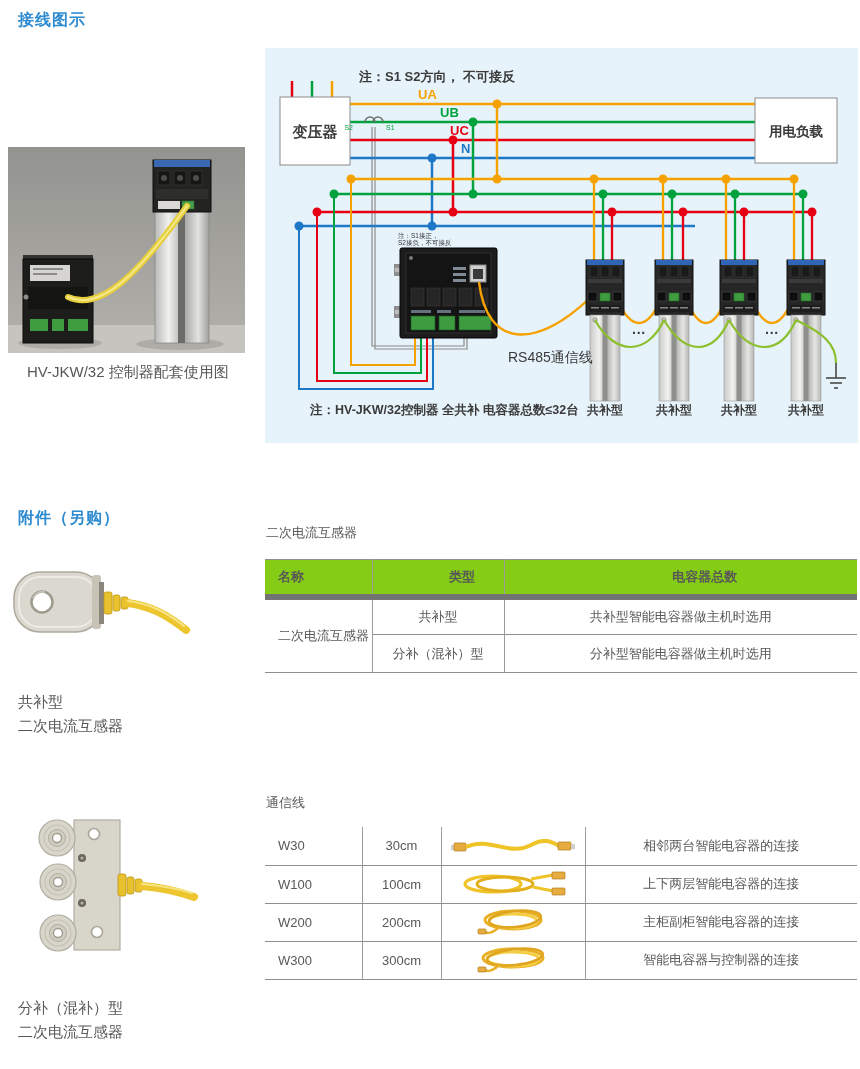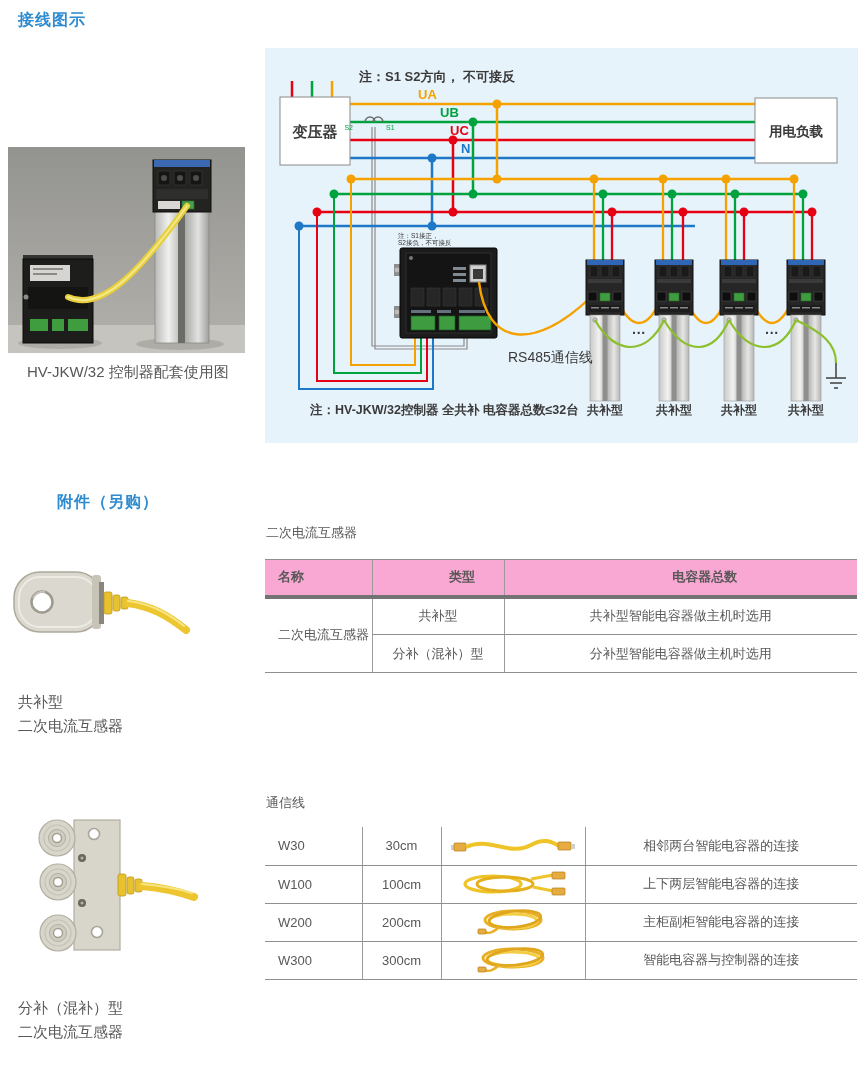--- a/index.html
+++ b/index.html
@@ -3,22 +3,22 @@
 <meta charset="utf-8">
 <style>
   * { margin:0; padding:0; box-sizing:border-box; }
   body { background:#ffffff; font-family:"Liberation Sans","DejaVu Sans",sans-serif; }
   .page { position:relative; width:860px; height:1069px; background:#fff; overflow:hidden; }
   .sec-title { position:absolute; left:18px; font-size:16px; font-weight:bold; color:#2E8BD0; letter-spacing:1px; }
   .caption { position:absolute; font-size:15px; color:#595757; }
   .caption.two-line { line-height:24px; }
   .tbl-title { position:absolute; font-size:13px; color:#595757; }
   table.doc { position:absolute; border-collapse:collapse; table-layout:fixed; width:592px; font-size:13px; color:#595757; }
-  table.doc th { background:#f9a8d4; font-weight:bold; height:37px;
-                 border-top:1px solid #8f8f8f; border-bottom:4px solid #737373; }
+  table.doc th { background:#84cc16; font-weight:bold; height:37px;
+                 border-top:1px solid #8f8f8f; border-bottom:6px solid #737373; }
   table.doc td { height:38px; border-bottom:1px solid #8f8f8f; text-align:center; }
   table.doc th:not(:last-child), table.doc td:not(:last-child) { border-right:1px solid #9b9b9b; }
   table.doc th.lft, table.doc td.lft { text-align:left; padding-left:13px; }
   table.doc th.ctr { text-align:center;padding-left:48px; }
   .photo-cell { display:flex; align-items:center; justify-content:center; }
   svg text { font-family:"Liberation Sans","DejaVu Sans",sans-serif; }
 </style>
 </head>
 <body>
 
@@ -322,21 +322,21 @@
     <text x="243" y="314" font-size="14" fill="#3a3a3a">RS485通信线</text>
     <text x="340" y="366" font-size="12" font-weight="bold" fill="#3a3a3a" text-anchor="middle">共补型</text>
     <text x="409" y="366" font-size="12" font-weight="bold" fill="#3a3a3a" text-anchor="middle">共补型</text>
     <text x="474" y="366" font-size="12" font-weight="bold" fill="#3a3a3a" text-anchor="middle">共补型</text>
     <text x="541" y="366" font-size="12" font-weight="bold" fill="#3a3a3a" text-anchor="middle">共补型</text>
     <text x="374" y="290" font-size="14" font-weight="bold" fill="#3a3a3a" text-anchor="middle">···</text>
     <text x="507" y="290" font-size="14" font-weight="bold" fill="#3a3a3a" text-anchor="middle">···</text>
     <text x="45" y="366" font-size="12.5" font-weight="bold" fill="#3a3a3a">注：HV-JKW/32控制器 全共补 电容器总数≤32台</text>
   </svg>
 
-  <div class="sec-title" style="top:492px;margin-left:39px;">附件（另购）</div>
+  <div class="sec-title" style="top:508px;">附件（另购）</div>
 
   <svg width="210" height="135" viewBox="0 0 210 135" style="position:absolute;left:8px;top:556px;">
     <rect width="210" height="135" fill="#ffffff"></rect>
     <g>
       <rect x="6" y="16" width="88" height="60" rx="26" fill="#DBD8CF" stroke="#ADA99C" stroke-width="1.5"></rect>
       <rect x="11" y="21" width="78" height="50" rx="21" fill="none" stroke="#edebe4" stroke-width="2"></rect>
       <rect x="84" y="19" width="9" height="54" rx="3" fill="#c7c3b7"></rect>
       <rect x="91" y="26" width="5" height="42" fill="#8a867c"></rect>
       <circle cx="34" cy="46" r="10.5" fill="#ffffff" stroke="#9d9a8e" stroke-width="2.5"></circle>
       <path d="M25,42 a10.5,10.5 0 0 1 12,-6" fill="none" stroke="#c4c1b6" stroke-width="2"></path>

